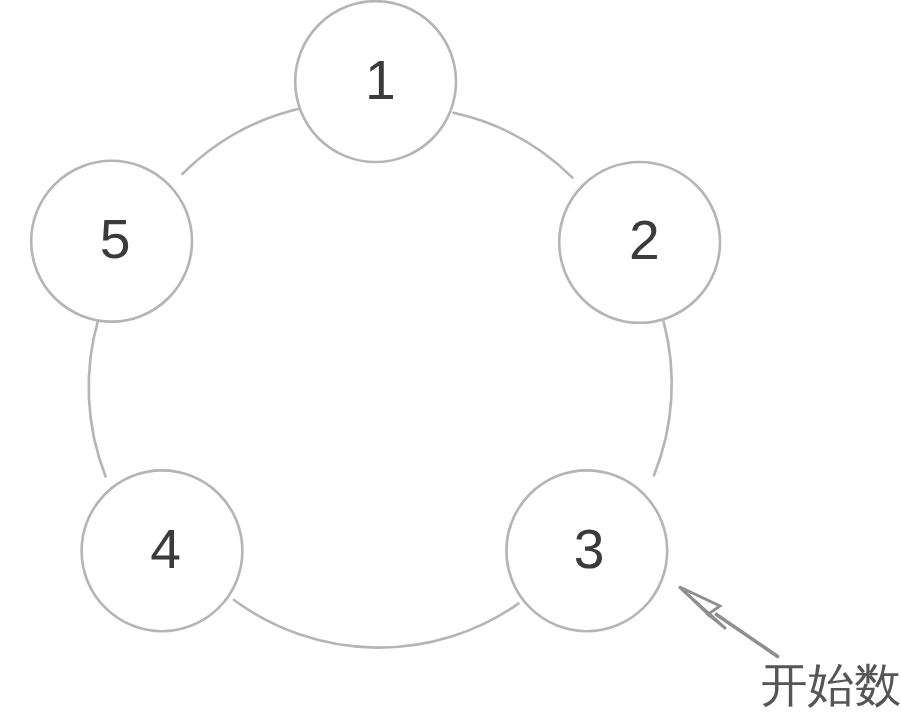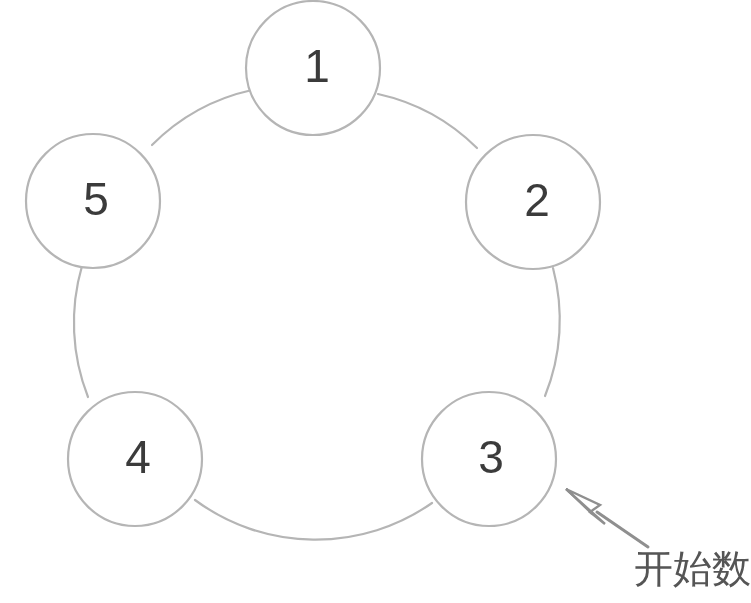--- a/index.html
+++ b/index.html
@@ -58,21 +58,21 @@
   }
   .pointer-head-inner {
     stroke: #8f8f8f;
     stroke-width: 2.0;
     fill: none;
   }
   .annotation-text {
     position: absolute;
     left: 634px;
     top: 549px;
-    font-family: Liberation Mono, monospace;
+    font-family: Liberation Sans, sans-serif;
     font-size: 39px;
     line-height: 46px;
     color: #555555;
     white-space: nowrap;
     letter-spacing: 0px;
   }
 </style>
 </head>
 <body>
 

